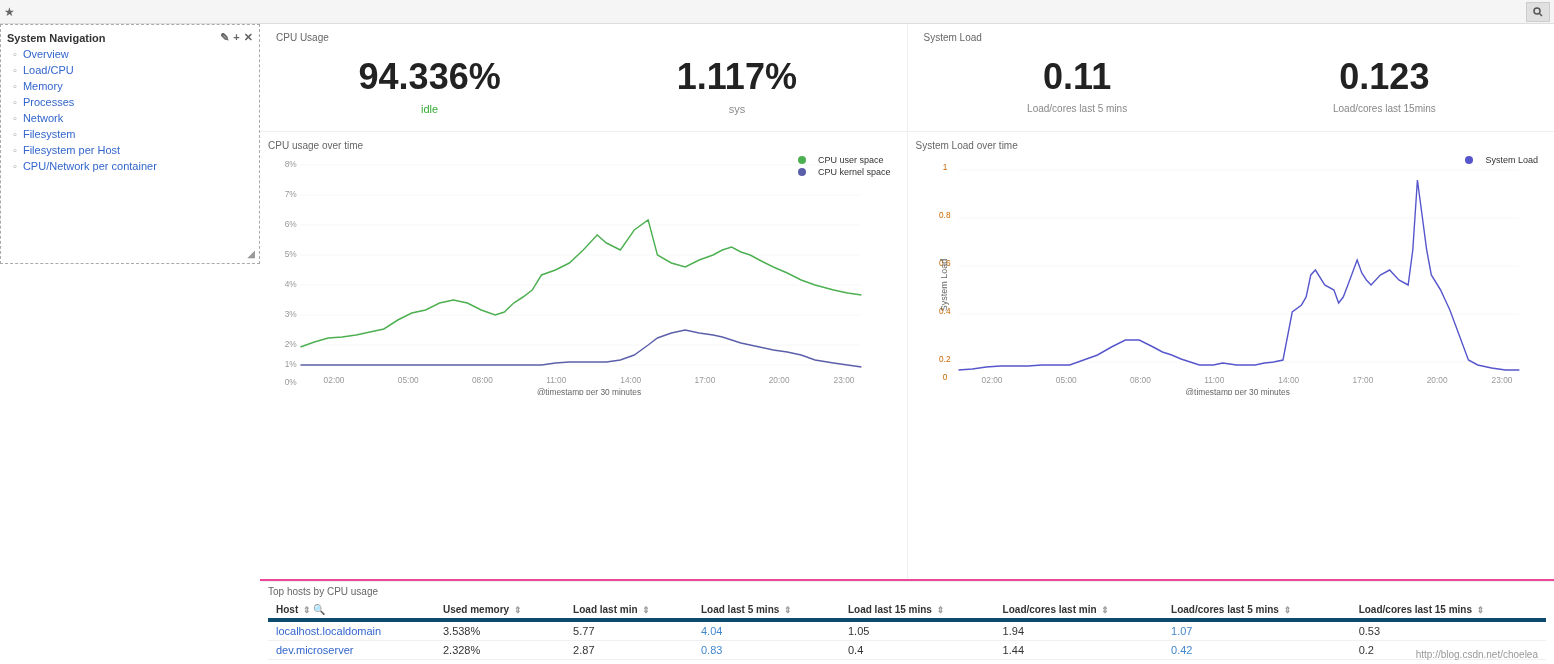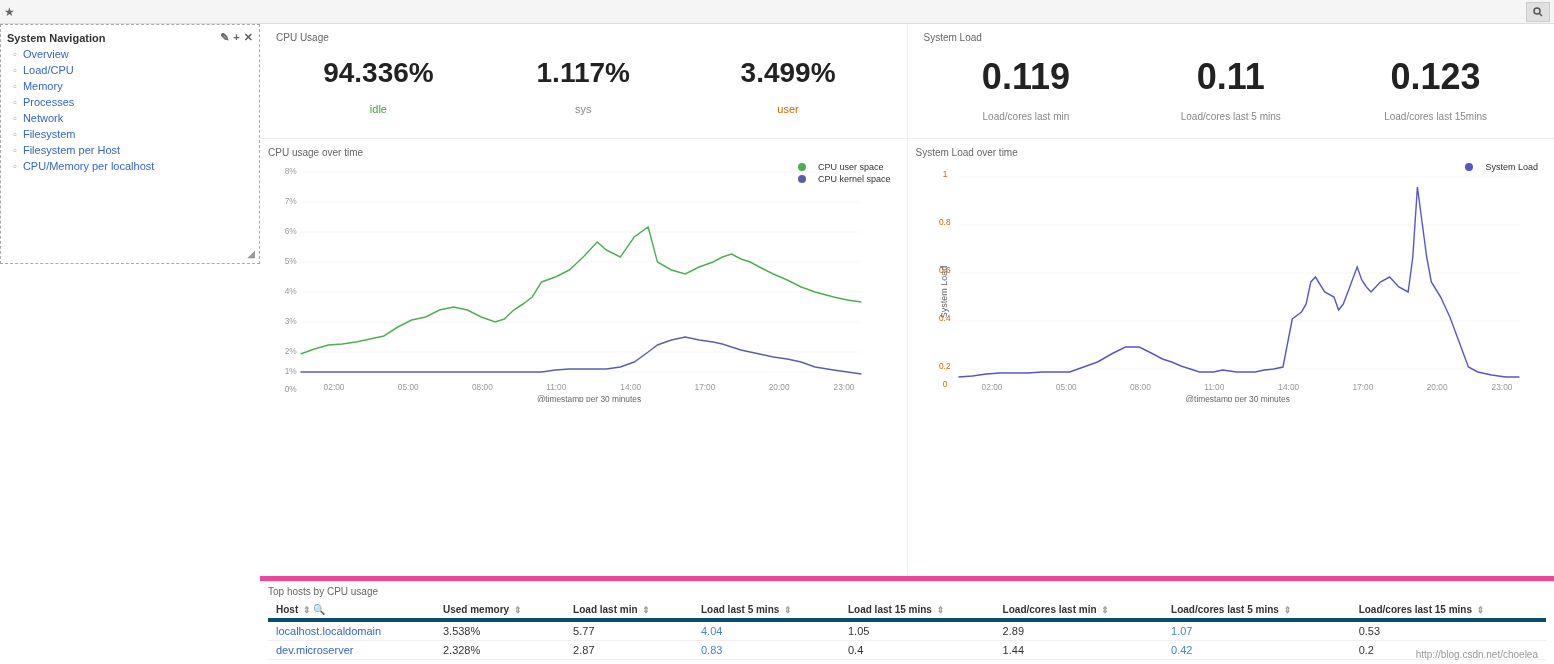--- a/index.html
+++ b/index.html
@@ -115,40 +115,40 @@
       display: flex;
       align-items: flex-start;
     }
 
     .metric-item {
       flex: 1;
       text-align: center;
       padding: 8px 4px;
     }
     .metric-value {
-      font-size: 28px;
+      font-size: 36px;
       font-weight: bold;
       color: #222;
       line-height: 1;
     }
     .metric-value.large { font-size: 36px; }
     .metric-label {
       font-size: 11px;
-      margin-top: 16px;
+      margin-top: 8px;
     }
     .metric-label.idle { color: #3a3; }
     .metric-label.sys { color: #888; }
     .metric-label.user { color: #c60; }
     .metric-label.load { color: #888; font-size: 10px; }
 
     
     .charts-row {
       display: flex;
       flex: 1;
-      border-bottom: 5px solid #ec4899;
+      border-bottom: 2px solid #ec4899;
       min-height: 300px;
     }
 
     .chart-panel {
       flex: 1;
       padding: 8px;
       border-right: 1px solid #eee;
       position: relative;
     }
     .chart-panel:last-child { border-right: none; }
@@ -273,21 +273,21 @@
           <div class="sidebar-nav-item">
             <a href="#">Network</a>
           </div>
           <div class="sidebar-nav-item">
             <a href="#">Filesystem</a>
           </div>
           <div class="sidebar-nav-item">
             <a href="#">Filesystem per Host</a>
           </div>
           <div class="sidebar-nav-item">
-            <a href="#">CPU/Memory per localhost</a>
+            <a href="#">CPU/Network per container</a>
           </div>
         </div>
       <span class="sidebar-resize">◢</span>
     </div>
   </div>
 
   <div class="content-area">
 
     <div class="panels-row">
 
@@ -295,34 +295,26 @@
         <div class="panel-title">CPU Usage</div>
         <div class="metrics-row" id="cpu-metrics">
             <div class="metric-item">
               <div class="metric-value">94.336%</div>
               <div class="metric-label idle">idle</div>
             </div>
             <div class="metric-item">
               <div class="metric-value">1.117%</div>
               <div class="metric-label sys">sys</div>
             </div>
-            <div class="metric-item">
-              <div class="metric-value">3.499%</div>
-              <div class="metric-label user">user</div>
-            </div>
           </div>
       </div>
 
       <div class="system-load-panel">
         <div class="panel-title">System Load</div>
         <div class="metrics-row" id="system-load-metrics">
-            <div class="metric-item">
-              <div class="metric-value large">0.119</div>
-              <div class="metric-label load">Load/cores last min</div>
-            </div>
             <div class="metric-item">
               <div class="metric-value large">0.11</div>
               <div class="metric-label load">Load/cores last 5 mins</div>
             </div>
             <div class="metric-item">
               <div class="metric-value large">0.123</div>
               <div class="metric-label load">Load/cores last 15mins</div>
             </div>
           </div>
       </div>
@@ -594,21 +586,21 @@
             <th>Load/cores last 15 mins <span class="sort-icon">⇕</span></th>
           </tr>
         </thead>
         <tbody id="table-body">
         <tr>
       <td class="link">localhost.localdomain</td>
       <td>3.538%</td>
       <td>5.77</td>
       <td class="blue">4.04</td>
       <td>1.05</td>
-      <td>2.89</td>
+      <td>1.94</td>
       <td class="blue">1.07</td>
       <td>0.53</td>
     </tr>
             <tr>
       <td class="link">dev.microserver</td>
       <td>2.328%</td>
       <td>2.87</td>
       <td class="blue">0.83</td>
       <td>0.4</td>
       <td>1.44</td>

